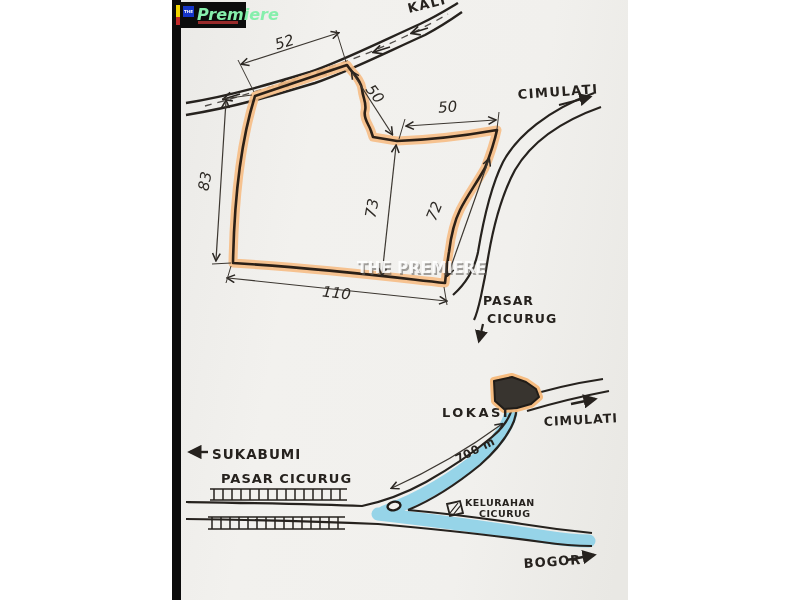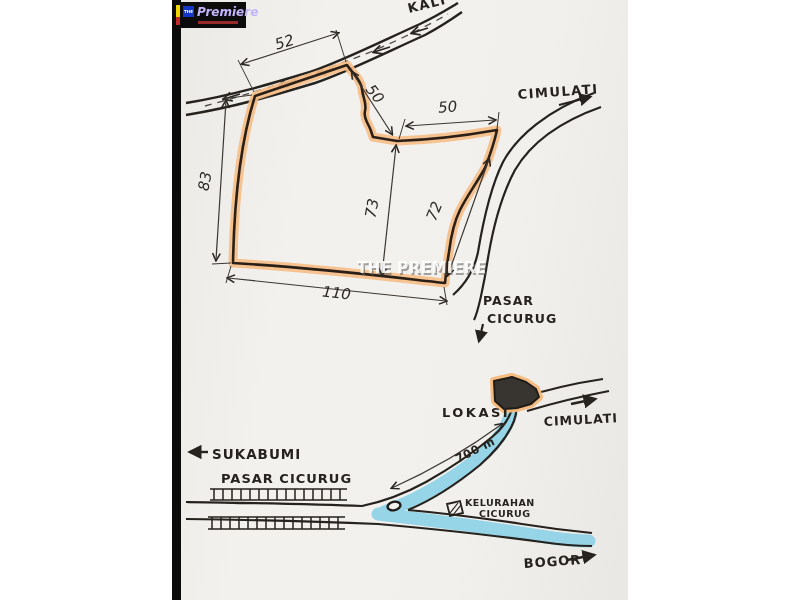--- a/index.html
+++ b/index.html
@@ -10,22 +10,22 @@
          background:linear-gradient(100deg,#ebeae7 0%,#f2f1ee 28%,#f1f0ed 68%,#e9e8e4 97%);}
   .overlay{position:absolute;left:0;top:0;width:800px;height:600px;}
 
   
   .logo{position:absolute;left:174px;top:2px;width:72px;height:26px;background:#0c0c0c;}
   .logo-stripe{position:absolute;left:2px;top:3px;width:4px;height:20px;}
   .logo-stripe .y{width:4px;height:12px;background:#f2d400;}
   .logo-stripe .r{width:4px;height:8px;background:#c22a2a;}
   .logo-the{position:absolute;left:9px;top:4px;width:11px;height:11px;background:#1535c8;color:#fff;
             font-size:4px;line-height:11px;text-align:center;font-weight:bold;letter-spacing:0;}
-  .logo-name{position:absolute;left:23px;top:3px;font-style:italic;font-weight:bold;font-size:12px;
-             color:#c4b5fd;font-family:"DejaVu Sans",sans-serif;}
+  .logo-name{position:absolute;left:23px;top:3px;font-style:italic;font-weight:bold;font-size:16px;
+             color:#86efac;font-family:"DejaVu Sans",sans-serif;}
   .logo-tagline{position:absolute;left:24px;top:19px;width:40px;height:3px;background:#b23030;opacity:.85;}
 
   
   text{font-family:"DejaVu Sans",sans-serif;}
   .hand{fill:#26221e;font-weight:bold;}
   .dim{fill:#2e2a25;font-style:italic;font-size:15px;text-anchor:middle;}
   .wm-shadow{fill:#5f5c58;opacity:.55;font-weight:bold;letter-spacing:.5px;}
   .wm-main{fill:#ffffff;opacity:.88;font-weight:bold;letter-spacing:.5px;}
 </style>
 </head>

